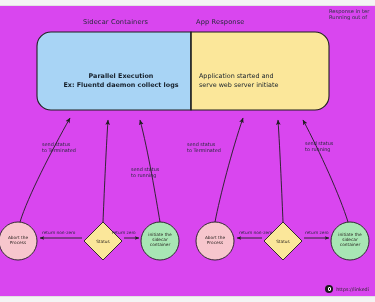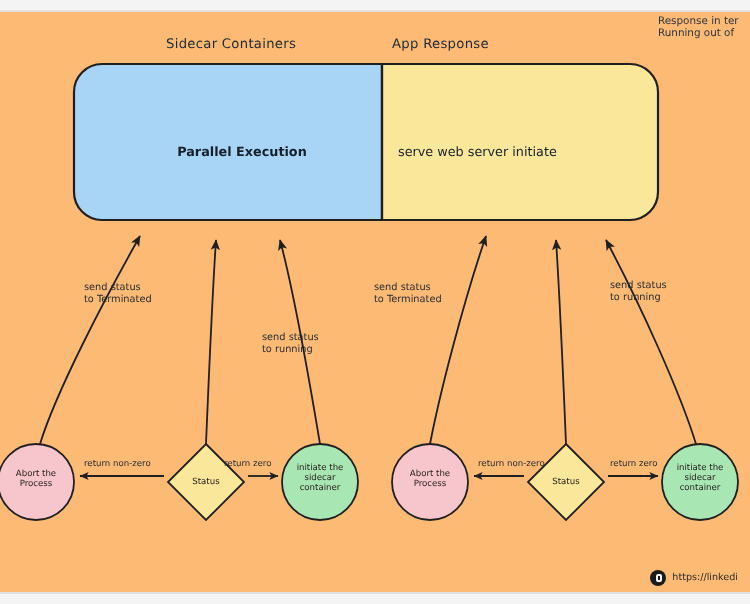--- a/index.html
+++ b/index.html
@@ -4,21 +4,21 @@
 <style>
   html, body {
     margin: 0;
     padding: 0;
     background: #ffffff;
   }
   #root {
     position: relative;
     width: 375px;
     height: 302px;
-    background: #fdba74;
+    background: #d946ef;
     font-family: "DejaVu Sans", sans-serif;
     overflow: hidden;
   }
   .topbar {
     position: absolute;
     left: 0; top: 0;
     width: 375px; height: 5px;
     background: #f4f4f4;
     border-bottom: 1px solid #e2e2e2;
   }
@@ -162,22 +162,24 @@
 
     <circle cx="215" cy="241" r="19" fill="#f7c6cd" stroke="#1f1f1f" stroke-width="0.9"></circle>
     <polygon points="283,222 302,241 283,260 264,241" fill="#fbe79a" stroke="#1f1f1f" stroke-width="0.9"></polygon>
     <circle cx="350" cy="241" r="19" fill="#a8e6b4" stroke="#1f1f1f" stroke-width="0.9"></circle>
     <line x1="262" y1="238" x2="237" y2="238" stroke="#1f1f1f" stroke-width="0.9" marker-end="url(#arrowsm)"></line>
     <line x1="304" y1="238" x2="329" y2="238" stroke="#1f1f1f" stroke-width="0.9" marker-end="url(#arrowsm)"></line>
   </svg>
 
   <div class="boxtext" style="left:60px; top:72px; width:122px;font-weight:bold;">
     <div>Parallel Execution</div>
+    <div>Ex: Fluentd daemon collect logs</div>
   </div>
   <div class="boxtext left-al" style="left:199px; top:72px; width:118px;">
+    <div>Application started and</div>
     <div>serve web server initiate</div>
   </div>
 
   <div class="edgelabel" style="left:42px; top:141px;">
     <div>send status</div>
     <div>to Terminated</div>
   </div>
   <div class="edgelabel" style="left:131px; top:166px;">
     <div>send status</div>
     <div>to running</div>

